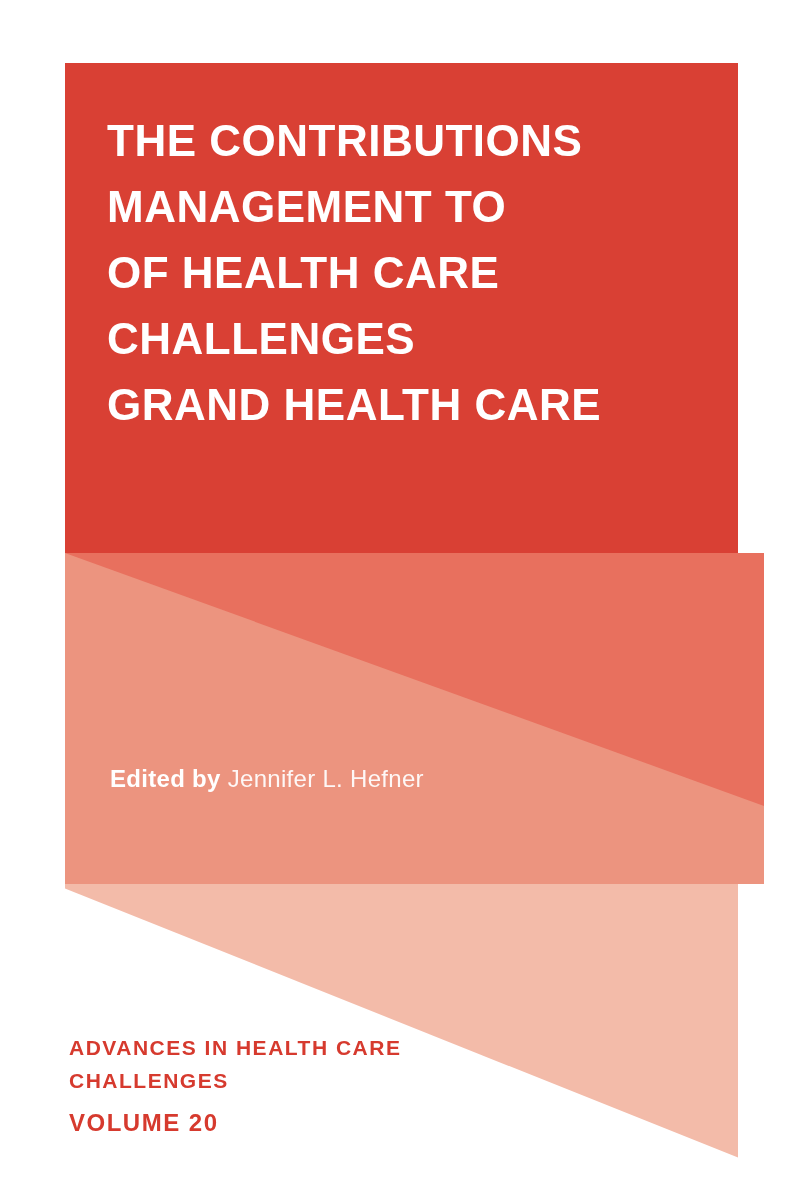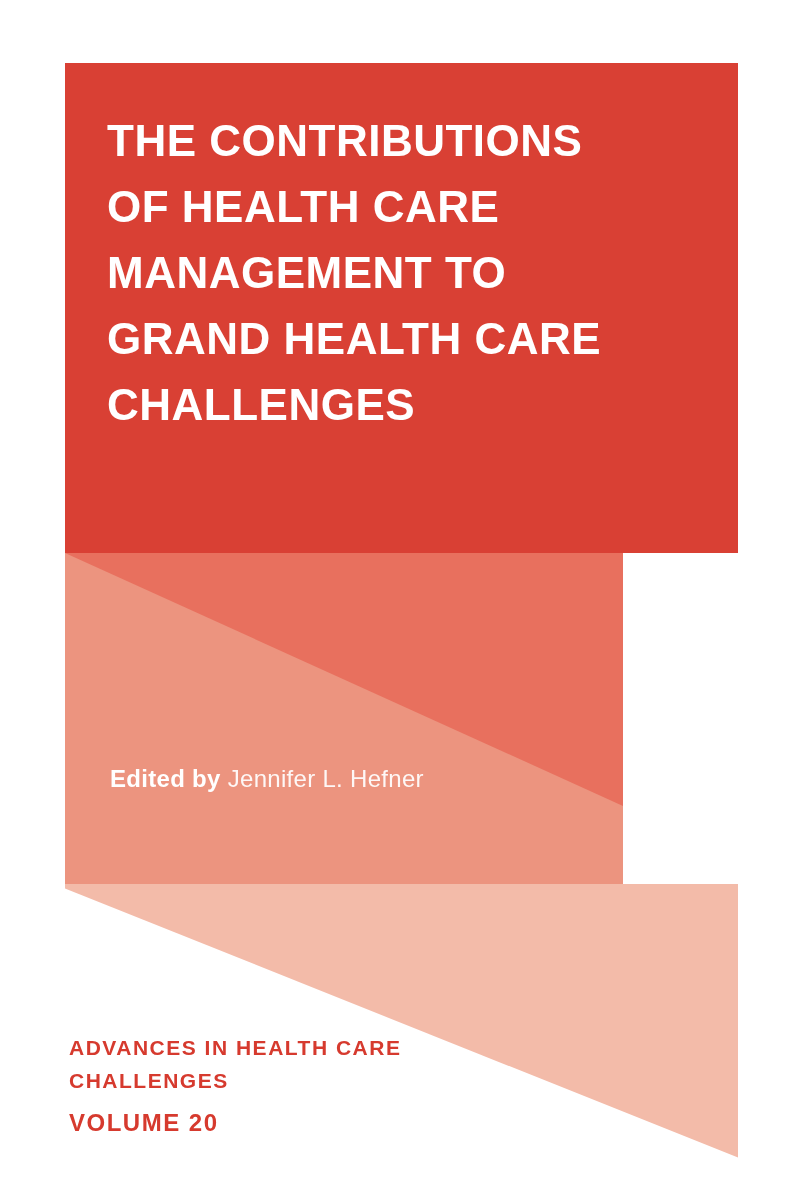--- a/index.html
+++ b/index.html
@@ -34,21 +34,21 @@
     color: #ffffff;
     font-size: 44px;
     font-weight: 700;
     line-height: 66px;
     letter-spacing: 0.5px;
   }
   
   .band-salmon {
     position: absolute;
     left: 0; top: 490px;
-    width: 558px; height: 331px;
+    width: 699px; height: 331px;
     background: var(--light-salmon, #ec947f);
     overflow: hidden;
   }
   .tri-medium {
     position: absolute;
     left: 0; top: 0;
     width: 100%; height: 100%;
     background: var(--salmon, #e8705e);
     clip-path: polygon(0 0, 100% 0, 100% 76.4%);
   }
@@ -98,24 +98,24 @@
 </style>
 </head>
 <body>
 
 <div class="page">
   <div class="cover">
 
     <div class="block-red">
       <div class="title">
         <div>THE CONTRIBUTIONS</div>
+        <div>MANAGEMENT TO</div>
         <div>OF HEALTH CARE</div>
-        <div>MANAGEMENT TO</div>
+        <div>CHALLENGES</div>
         <div>GRAND HEALTH CARE</div>
-        <div>CHALLENGES</div>
       </div>
     </div>
 
     <div class="band-salmon">
       <div class="tri-medium"></div>
       <div class="editor-credit">
         <div><span class="label">Edited by</span> <span class="names">Jennifer L. Hefner</span></div>
       </div>
     </div>
 

